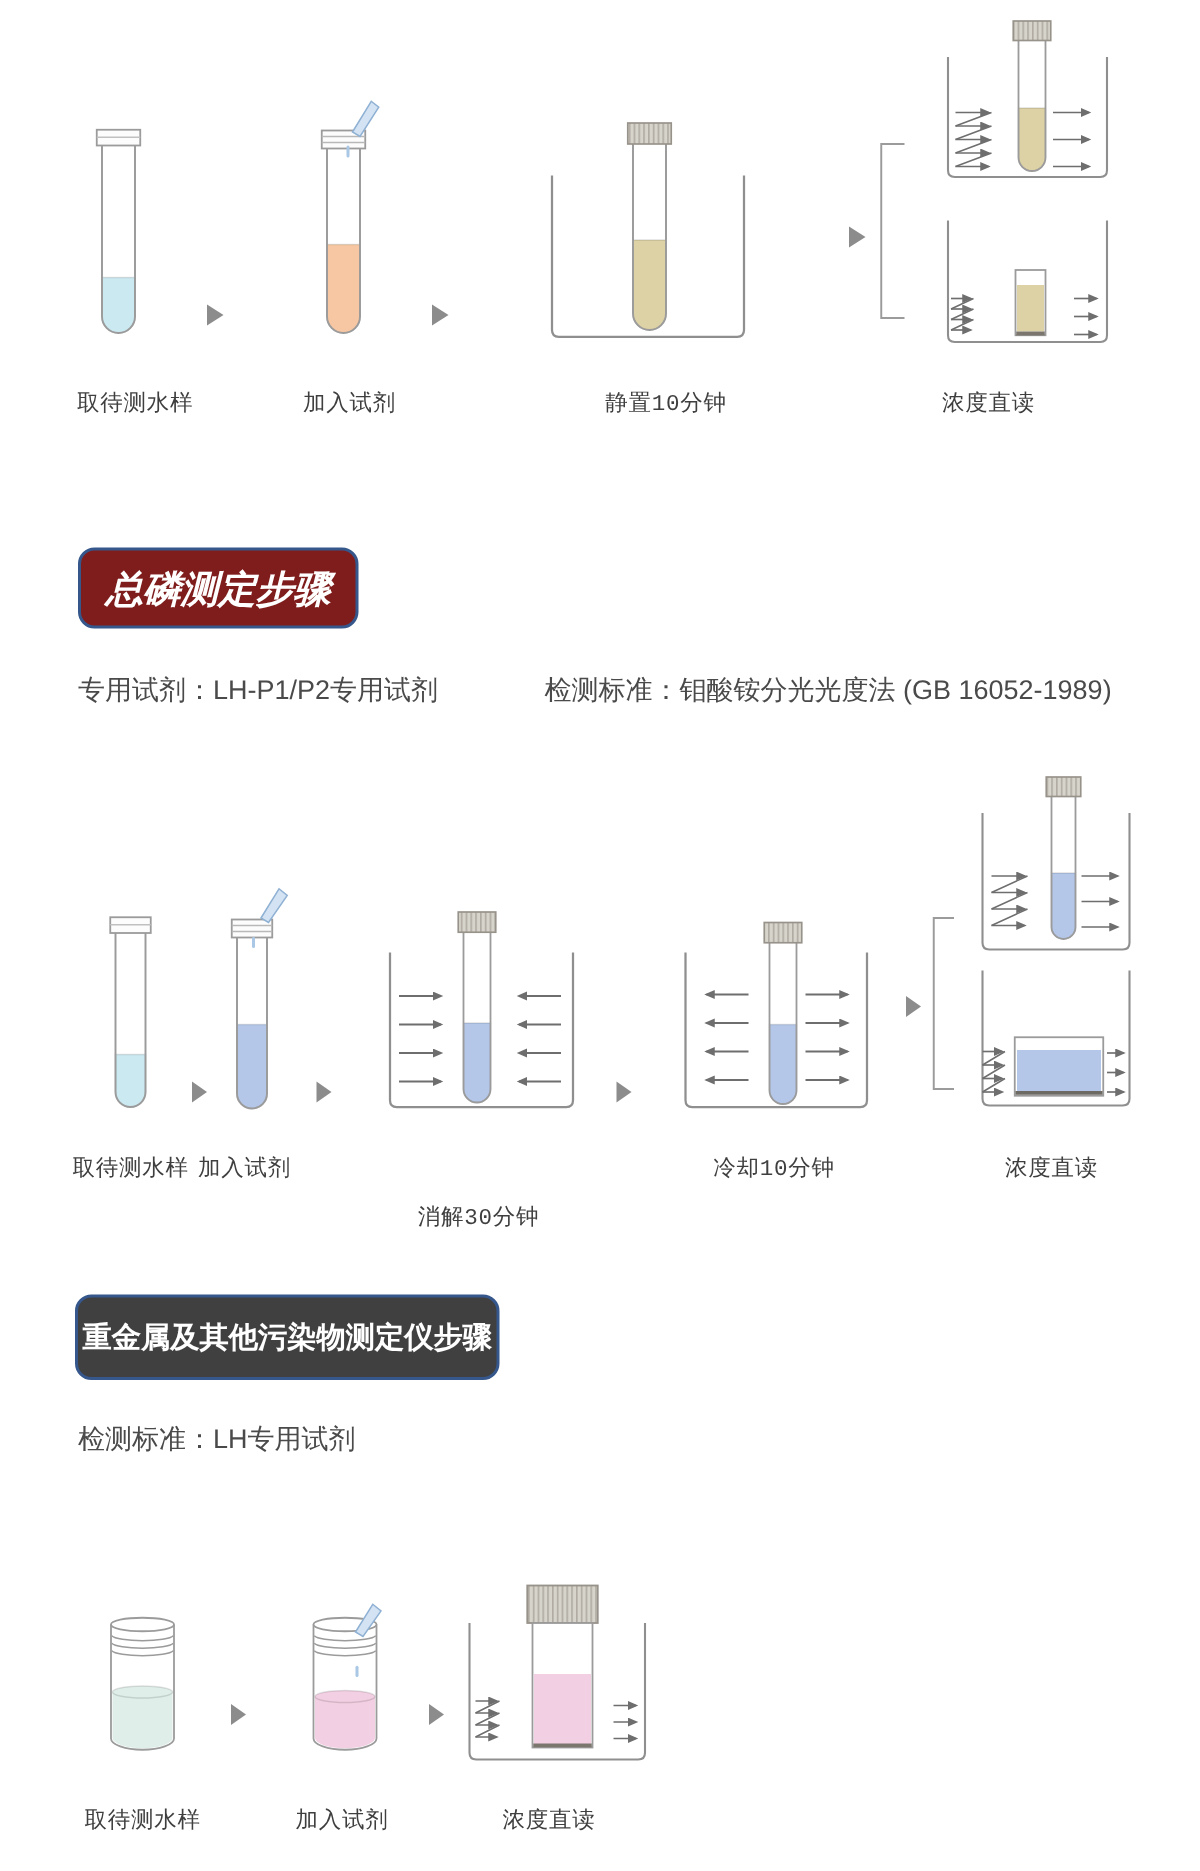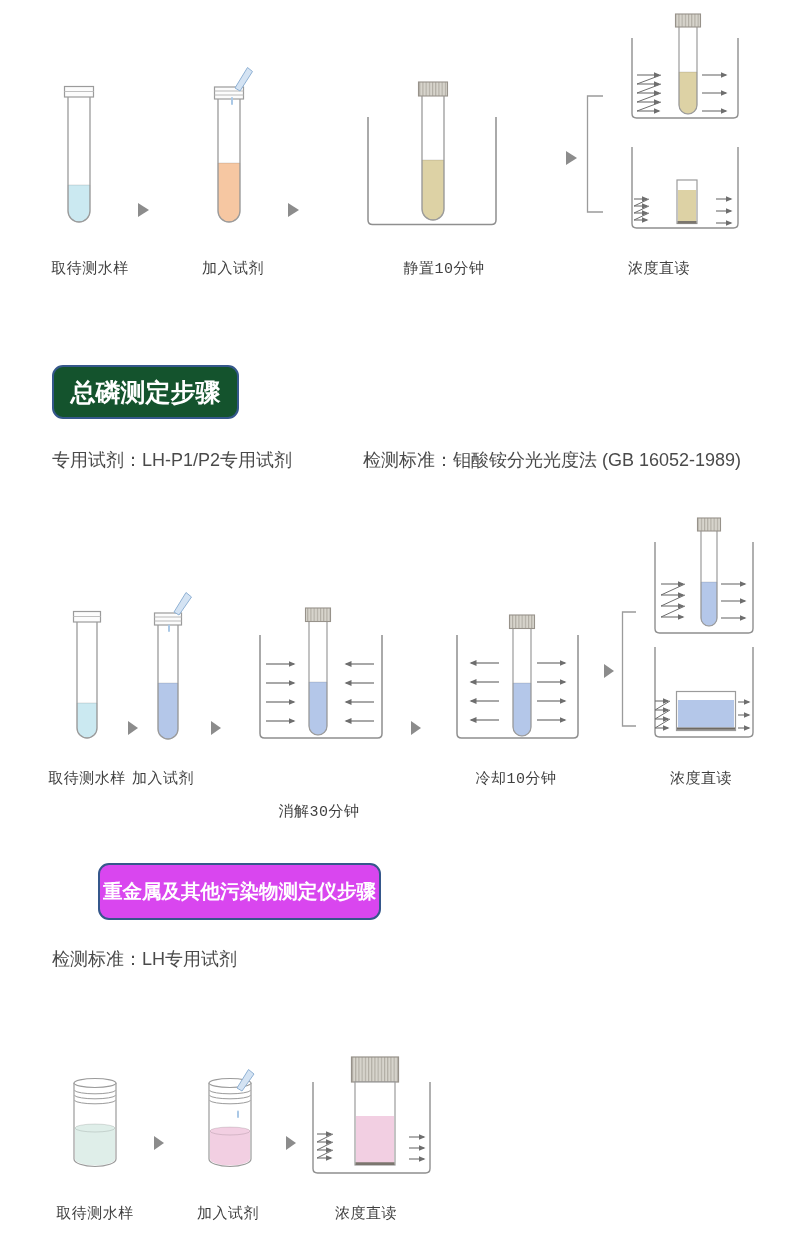--- a/index.html
+++ b/index.html
@@ -119,21 +119,21 @@
       </g>
     </svg>
 
     <div class="step-label" style="left:90px;top:259px">取待测水样</div>
     <div class="step-label" style="left:233px;top:259px">加入试剂</div>
     <div class="step-label" style="left:444px;top:259px">静置10分钟</div>
     <div class="step-label" style="left:659px;top:259px">浓度直读</div>
   </section>
 
   <section>
-    <div class="badge" id="badge-phosphorus" style="background-color: #14532d; border-color: rgb(53, 87, 139); color: rgb(255, 255, 255);">总磷测定步骤</div>
+    <div class="badge" id="badge-phosphorus" style="background-color: #7f1d1d; border-color: rgb(53, 87, 139); color: rgb(255, 255, 255); font-style: italic;">总磷测定步骤</div>
     <div class="info-line" style="left:52px;top:448px">专用试剂：LH-P1/P2专用试剂</div>
     <div class="info-line" style="left:363px;top:448px">检测标准：钼酸铵分光光度法 (GB 16052-1989)</div>
 
     <svg id="art-mid" class="art" width="800" height="280" viewBox="0 510 800 280">
 
       <g>
         <path d="M77,622 V728 A10,10 0 0 0 97,728 V622 Z" fill="#ffffff"></path>
         <path d="M77,703 H97 V728 A10,10 0 0 1 77,728 Z" stroke="rgba(0,0,0,0.12)" fill="#cbe9f1"></path>
         <path d="M77,622 V728 A10,10 0 0 0 97,728 V622" fill="none" stroke="#9b9b9b" stroke-width="1.3"></path>
         <rect x="73.5" y="611.5" width="27" height="10.5" fill="#fcfcfc" stroke="#9b9b9b" stroke-width="1.2"></rect>
@@ -246,21 +246,21 @@
     </svg>
 
     <div class="step-label" style="left:87px;top:769px">取待测水样</div>
     <div class="step-label" style="left:163px;top:769px">加入试剂</div>
     <div class="step-label" style="left:319px;top:802px">消解30分钟</div>
     <div class="step-label" style="left:516px;top:769px">冷却10分钟</div>
     <div class="step-label" style="left:701px;top:769px">浓度直读</div>
   </section>
 
   <section>
-    <div class="badge" id="badge-heavy" style="background-color: #d946ef; border-color: rgb(53, 87, 139); color: rgb(255, 255, 255); margin-left: 48px;">重金属及其他污染物测定仪步骤</div>
+    <div class="badge" id="badge-heavy" style="background-color: #404040; border-color: rgb(53, 87, 139); color: rgb(255, 255, 255);">重金属及其他污染物测定仪步骤</div>
     <div class="info-line" style="left:52px;top:947px">检测标准：LH专用试剂</div>
 
     <svg id="art-bot" class="art" width="800" height="207" viewBox="0 1040 800 207">
 
       <g>
         <path d="M74,1083 V1159 A21,7.5 0 0 0 116,1159 V1083 Z" fill="#ffffff"></path>
         <path d="M75,1128 V1158.5 A20,7 0 0 0 115,1158.5 V1128 Z" fill="#dfeee9"></path>
         <ellipse cx="95" cy="1128" rx="20" ry="4" stroke="rgba(0,0,0,0.12)" fill="#dfeee9"></ellipse>
         <path d="M74,1083 V1159 A21,7.5 0 0 0 116,1159 V1083" fill="none" stroke="#9b9b9b" stroke-width="1.2"></path>
         <path d="M74.5,1090.5 A20.8,4 0 0 0 115.5,1090.5" fill="none" stroke="#9b9b9b" stroke-width="1"></path>

